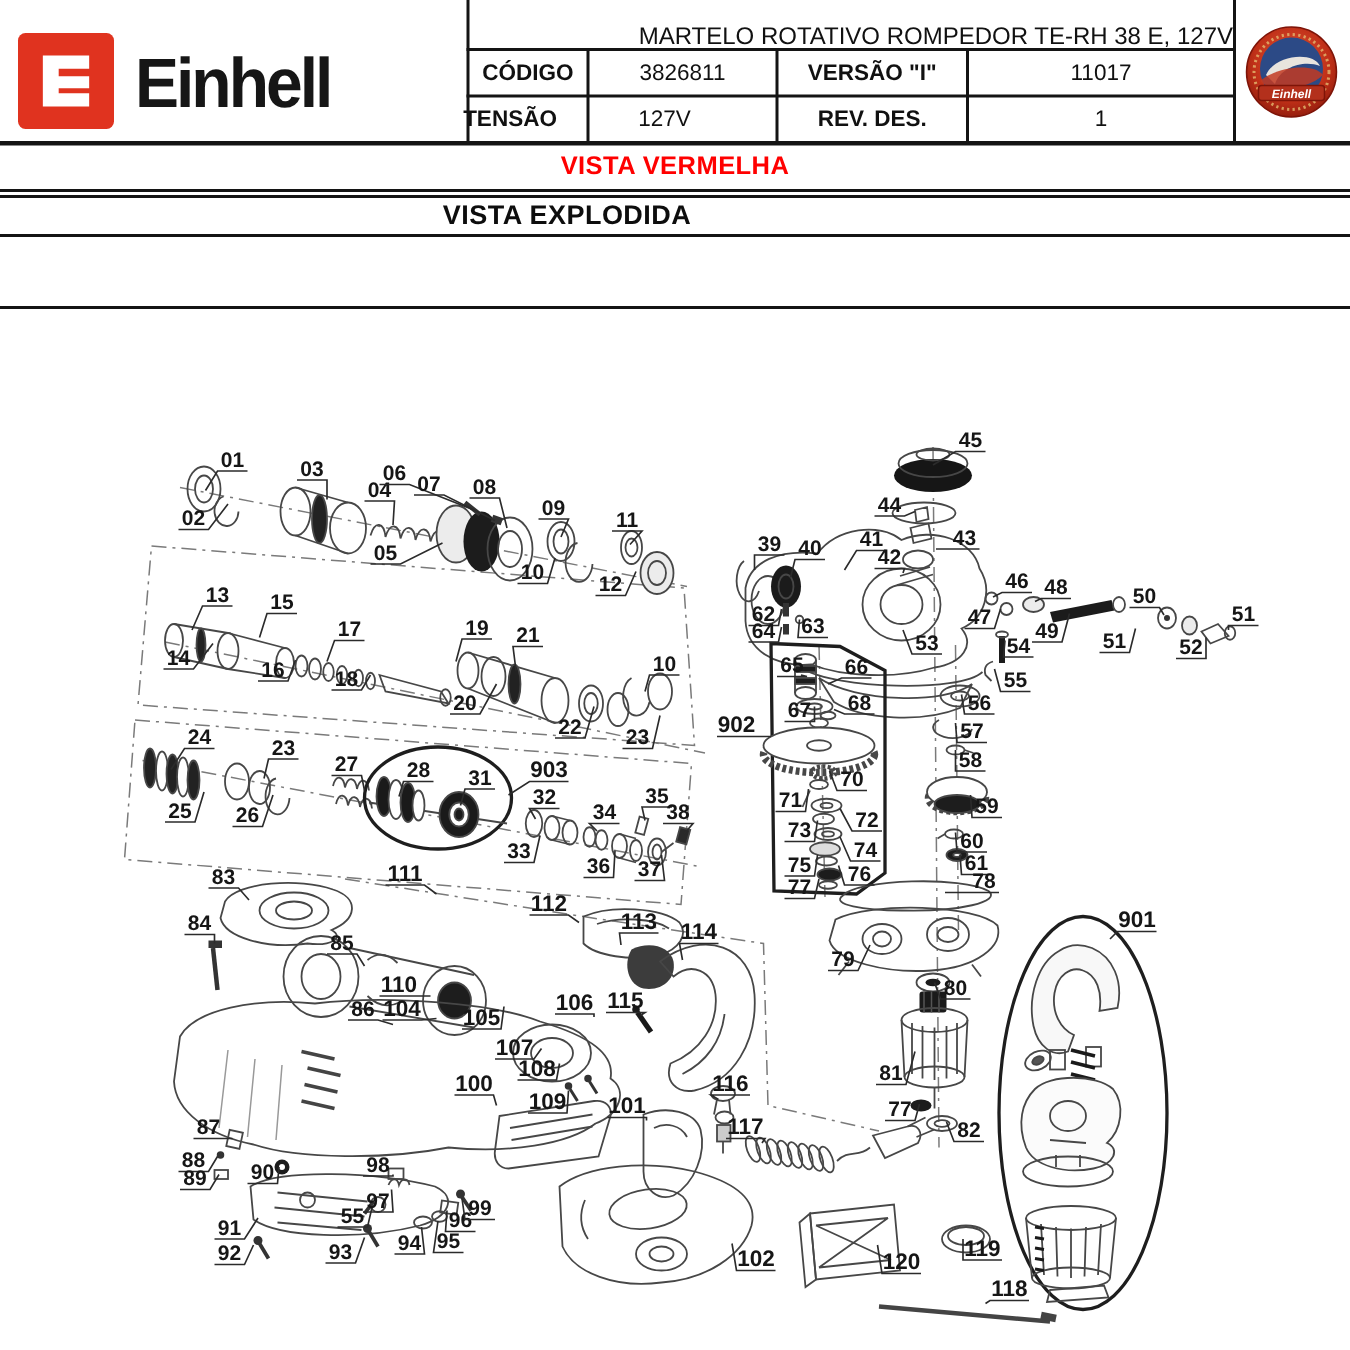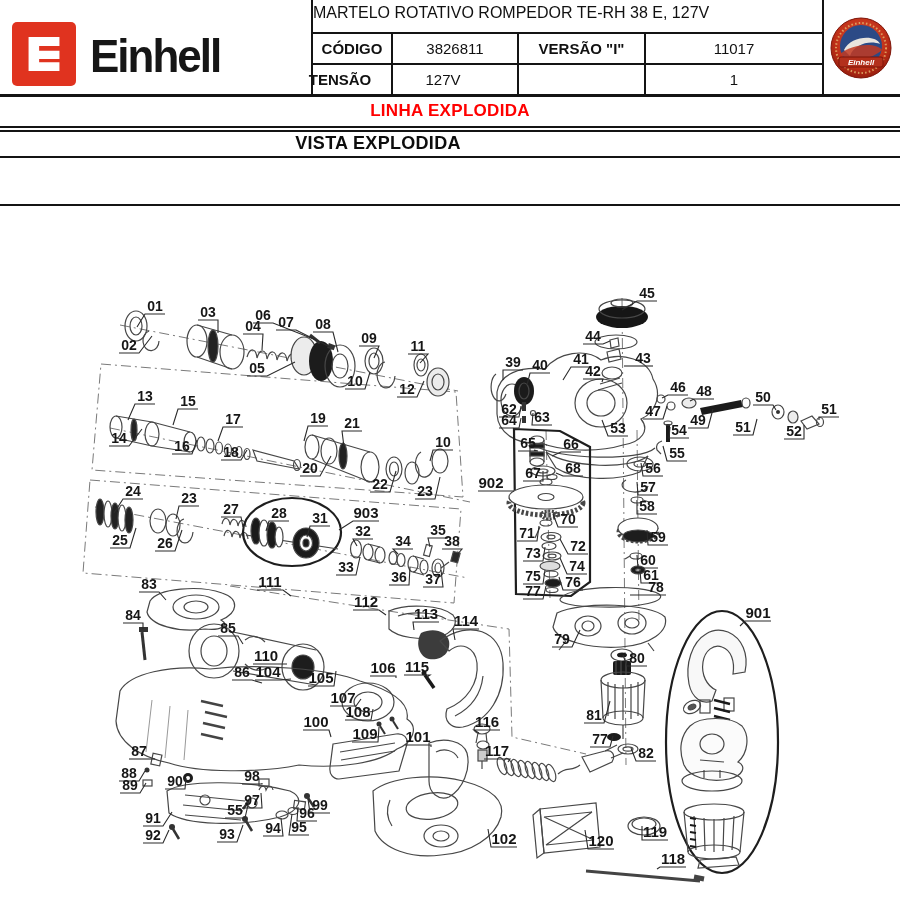--- a/index.html
+++ b/index.html
@@ -1,18 +1,18 @@
 <!DOCTYPE html>
 <html><head>
 <meta charset="utf-8">
 <style>
   html,body{margin:0;padding:0;background:#fff}
   .page{position:relative;width:900px;height:900px;background:#fff;font-family:"Liberation Sans",sans-serif;color:#111;overflow:hidden}
   .line{position:absolute;background:#141414}
-  .hdr-title{position:absolute;left:313px;top:4px;width:509px;text-align:left;font-size:16px;white-space:nowrap}
+  .hdr-title{position:absolute;left:313px;top:16px;width:509px;text-align:right;font-size:16px;white-space:nowrap}
   .cell{position:absolute;display:flex;align-items:center;justify-content:center;font-size:15px;height:27px}
   .b{font-weight:bold}
   .banner-red{position:absolute;left:0;top:101px;width:900px;text-align:center;font-weight:bold;font-size:17px;color:#ff0000;letter-spacing:.3px}
   .banner-black{position:absolute;left:0;top:133px;width:756px;text-align:center;font-weight:bold;font-size:18px;color:#0d0d0d;letter-spacing:.3px}
   .logo-box{position:absolute;left:12px;top:22px;width:64px;height:64px;background:#e0331f;border-radius:5px;display:flex;align-items:center;justify-content:center}
   .wordmark{position:absolute;left:90px;top:30px;width:218px;font-size:44px;font-weight:bold;letter-spacing:-2px;transform:scaleY(1.06);transform-origin:left top;color:#161616}
   #diagram{position:absolute;left:0;top:0;pointer-events:none}
   
   .s{fill:none;stroke:#474747;stroke-width:1.2px}
   .sf{fill:#ececec;stroke:#474747;stroke-width:1.2px}
@@ -43,24 +43,25 @@
   <div class="line" style="left:391px;top:32px;width:2px;height:63px"></div>
   <div class="line" style="left:517px;top:32px;width:2px;height:63px"></div>
   <div class="line" style="left:644px;top:32px;width:2px;height:63px"></div>
 
   <div class="cell b" style="left:313px;top:35px;width:78px">CÓDIGO</div>
   <div class="cell" style="left:393px;top:35px;width:124px">3826811</div>
   <div class="cell b" style="left:519px;top:35px;width:125px">VERSÃO "I"</div>
   <div class="cell" style="left:646px;top:35px;width:176px">11017</div>
   <div class="cell b" style="left:313px;top:66px;width:54px">TENSÃO</div>
   <div class="cell" style="left:393px;top:66px;width:100px">127V</div>
+  <div class="cell b" style="left:519px;top:66px;width:125px">REV. DES.</div>
   <div class="cell" style="left:646px;top:66px;width:176px">1</div>
 
   <div class="line" style="left:0;top:94px;width:900px;height:3px"></div>
-  <div class="banner-red" style="color: rgb(255, 0, 0);">LINHA EXPLODIDA</div>
+  <div class="banner-red" style="color: rgb(255, 0, 0);">VISTA VERMELHA</div>
   <div class="line" style="left:0;top:126px;width:900px;height:2px"></div>
   <div class="line" style="left:0;top:130px;width:900px;height:2px"></div>
   <div class="banner-black">VISTA EXPLODIDA</div>
   <div class="line" style="left:0;top:156px;width:900px;height:2px"></div>
   <div class="line" style="left:0;top:204px;width:900px;height:2px"></div>
 
   <svg id="diagram" width="900" height="900" viewBox="0 0 900 900">
     <defs>
       <radialGradient id="bgrad" cx="50%" cy="40%" r="70%">
         <stop offset="0%" stop-color="#e0593a"></stop>

